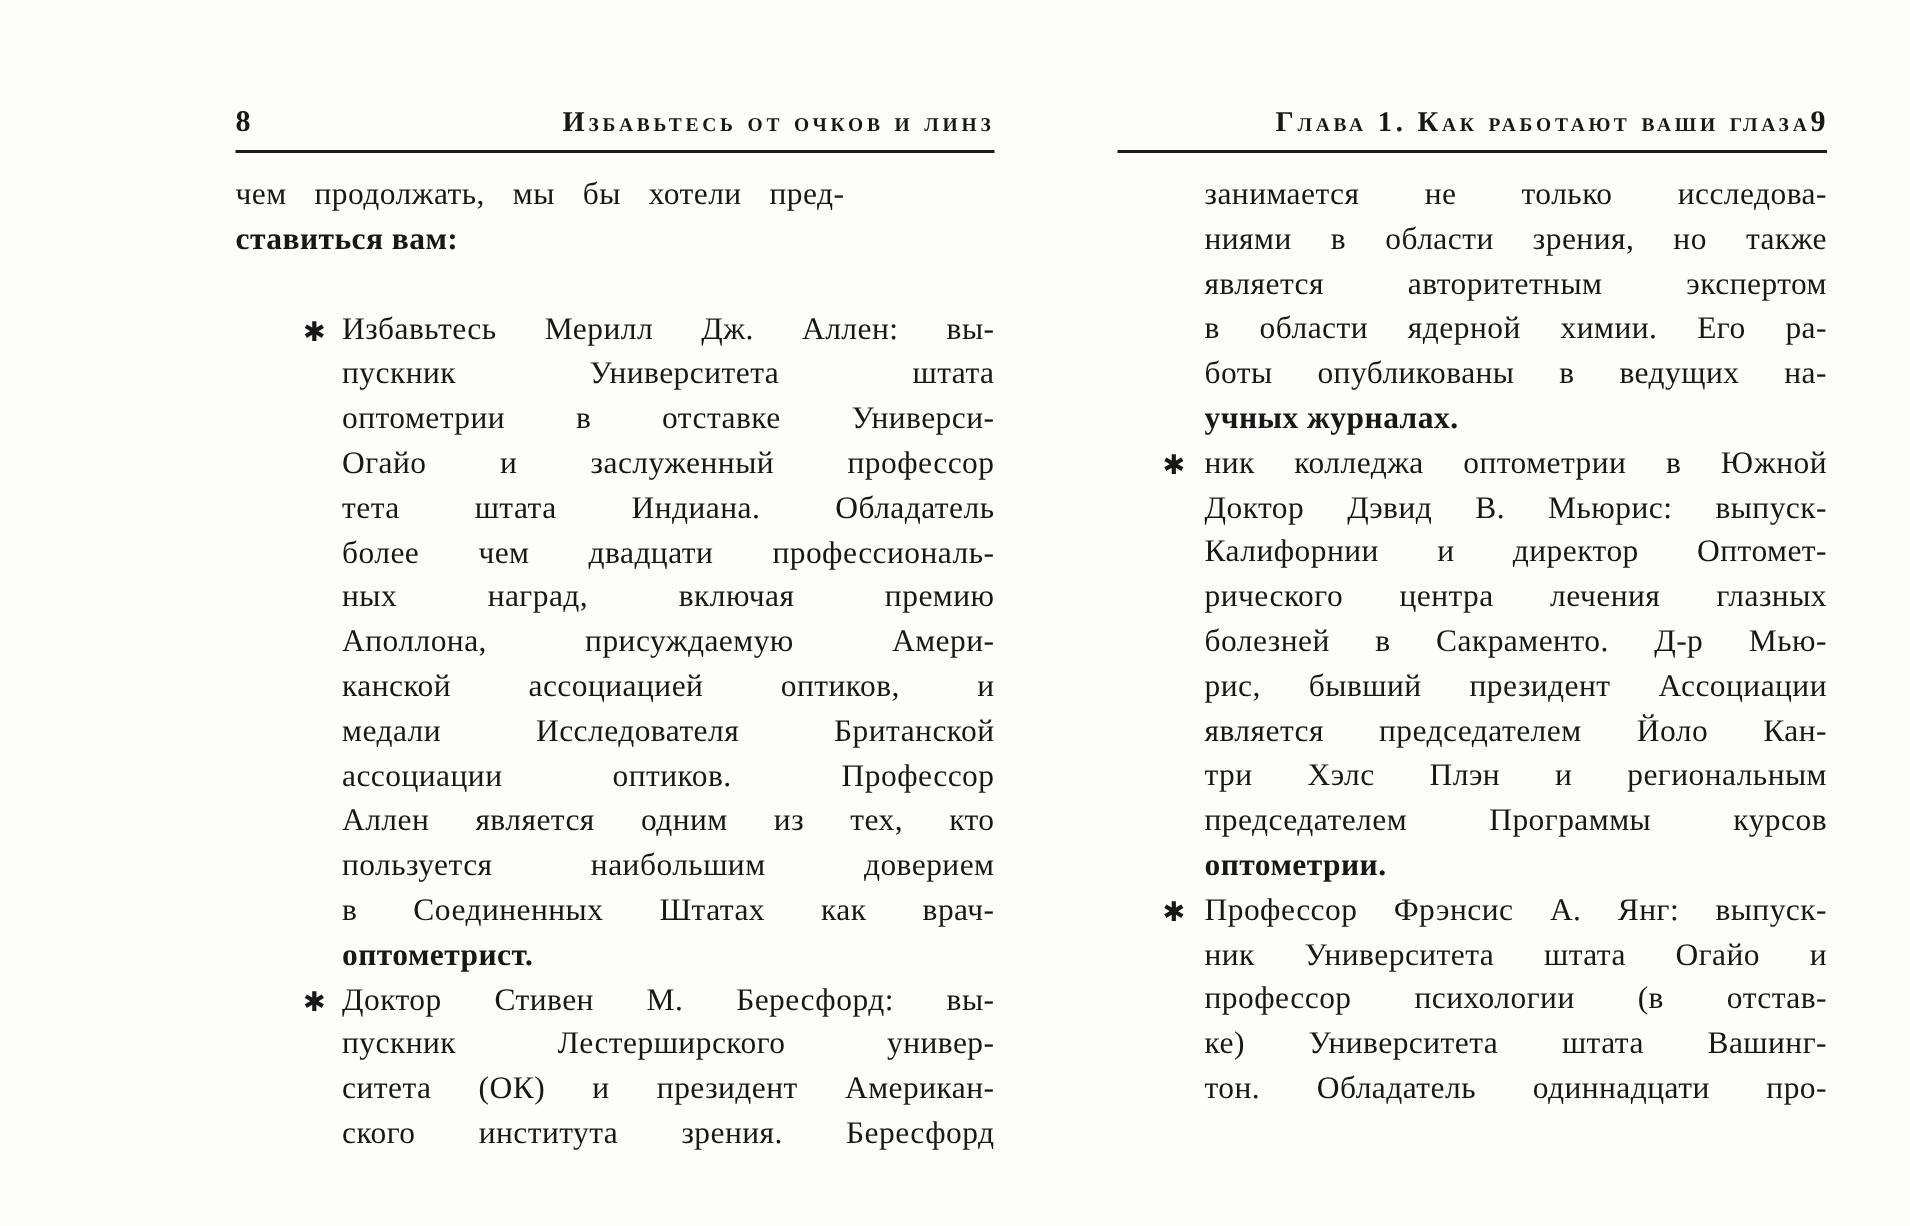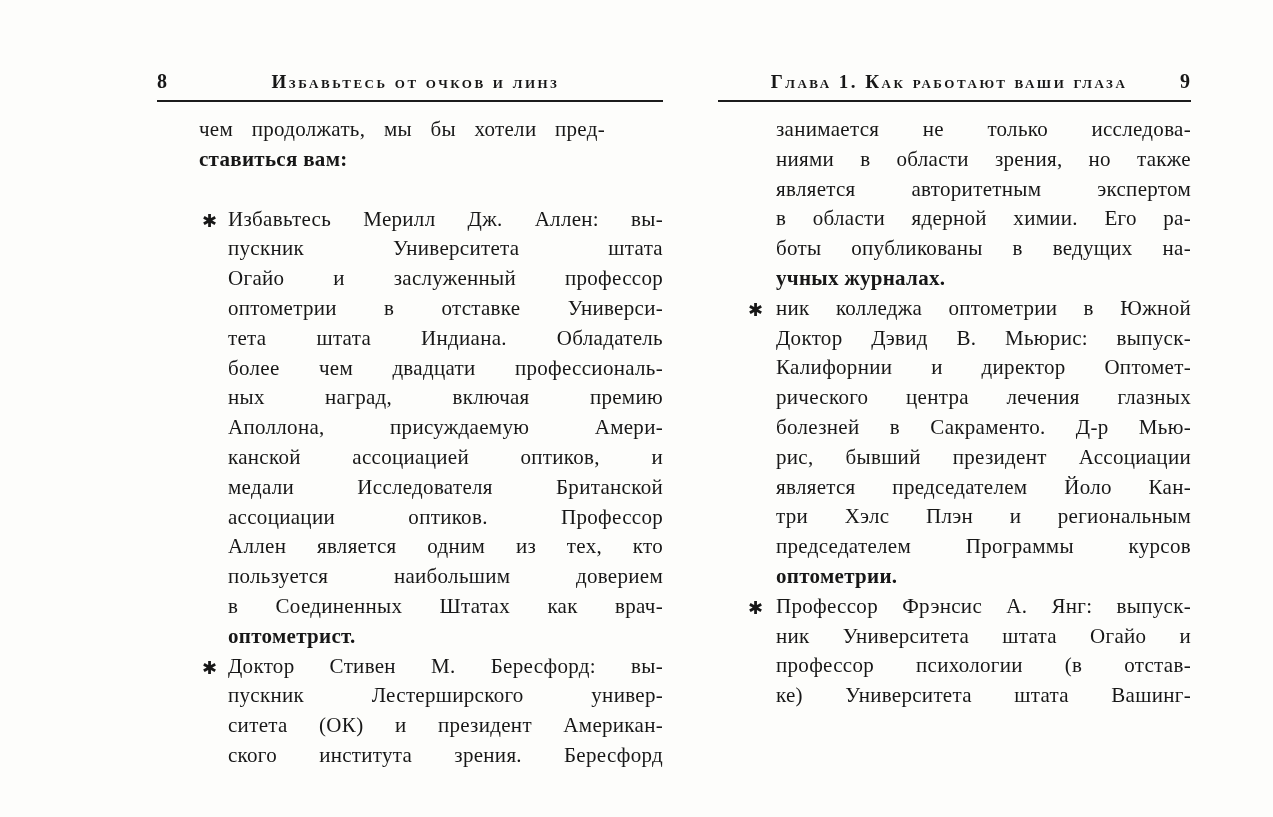--- a/index.html
+++ b/index.html
@@ -6,50 +6,50 @@
   html,body { width:1273px; height:817px; }
   body {
     background:#fdfdfb;
     color:#171717;
     font-family:"Liberation Serif","DejaVu Serif",serif;
     position:relative;
     overflow:hidden;
   }
   .page { position:absolute; top:70px; }
   .page-left  { left:157px; width:506px; }
-  .page-right { left:718px; width:473px; }
+  .page-right { left:745px; width:473px; }
 
   .page-header {
     display:flex;
     align-items:baseline;
     border-bottom:2px solid #1c1c1c;
     padding-bottom:7px;
     font-weight:bold;
   }
   .page-num { font-size:20px; letter-spacing:1px; }
   .page-title {
     flex:1;
-    text-align:center;
+    text-align:right;
     font-size:19px;
     font-variant:small-caps;
     letter-spacing:2.5px;
     white-space:nowrap;
   }
 
   .page-body {
     margin-top:13px;
     font-size:21px;
     line-height:29.8px;
     letter-spacing:0.3px;
   }
 
   .tline { text-align:justify; text-align-last:justify; }
   .tline-last { text-align-last:left;font-weight:bold; }
 
-  .intro { width:406px;margin-left:42px; }
+  .intro { width:406px; }
 
   .bullet-list-left  { margin-top:30px; padding-left:71px; }
   .bullet-list-right { padding-left:58px; }
   .continuation      { padding-left:58px; }
 
   .bullet-item { position:relative; }
   .page-left  .bullet-glyph { position:absolute; left:-26px; top:2px; font-size:18px; }
   .page-right .bullet-glyph { position:absolute; left:-28px; top:2px; font-size:18px; }
 </style>
 </head>
@@ -68,22 +68,22 @@
           <div class="tline">чем продолжать, мы бы хотели пред-</div>
           <div class="tline tline-last">ставиться вам:</div>
         </div>
 
       <div class="bullet-list-left">
         <div class="bullet-item">
           <span class="bullet-glyph">✱</span>
           <div class="para">
               <div class="tline">Избавьтесь Мерилл Дж. Аллен: вы-</div>
               <div class="tline">пускник Университета штата</div>
+              <div class="tline">оптометрии в отставке Универси-</div>
               <div class="tline">Огайо и заслуженный профессор</div>
-              <div class="tline">оптометрии в отставке Универси-</div>
               <div class="tline">тета штата Индиана. Обладатель</div>
               <div class="tline">более чем двадцати профессиональ-</div>
               <div class="tline">ных наград, включая премию</div>
               <div class="tline">Аполлона, присуждаемую Амери-</div>
               <div class="tline">канской ассоциацией оптиков, и</div>
               <div class="tline">медали Исследователя Британской</div>
               <div class="tline">ассоциации оптиков. Профессор</div>
               <div class="tline">Аллен является одним из тех, кто</div>
               <div class="tline">пользуется наибольшим доверием</div>
               <div class="tline">в Соединенных Штатах как врач-</div>
@@ -135,19 +135,20 @@
               <div class="tline tline-last">оптометрии.</div>
             </div>
         </div>
         <div class="bullet-item">
           <span class="bullet-glyph">✱</span>
           <div class="para">
               <div class="tline">Профессор Фрэнсис А. Янг: выпуск-</div>
               <div class="tline">ник Университета штата Огайо и</div>
               <div class="tline">профессор психологии (в отстав-</div>
               <div class="tline">ке) Университета штата Вашинг-</div>
+              <div class="tline">тон. Обладатель одиннадцати про-</div>
             </div>
         </div>
       </div>
     </div>
   </section>
 
 </div>
 
 </body></html>

